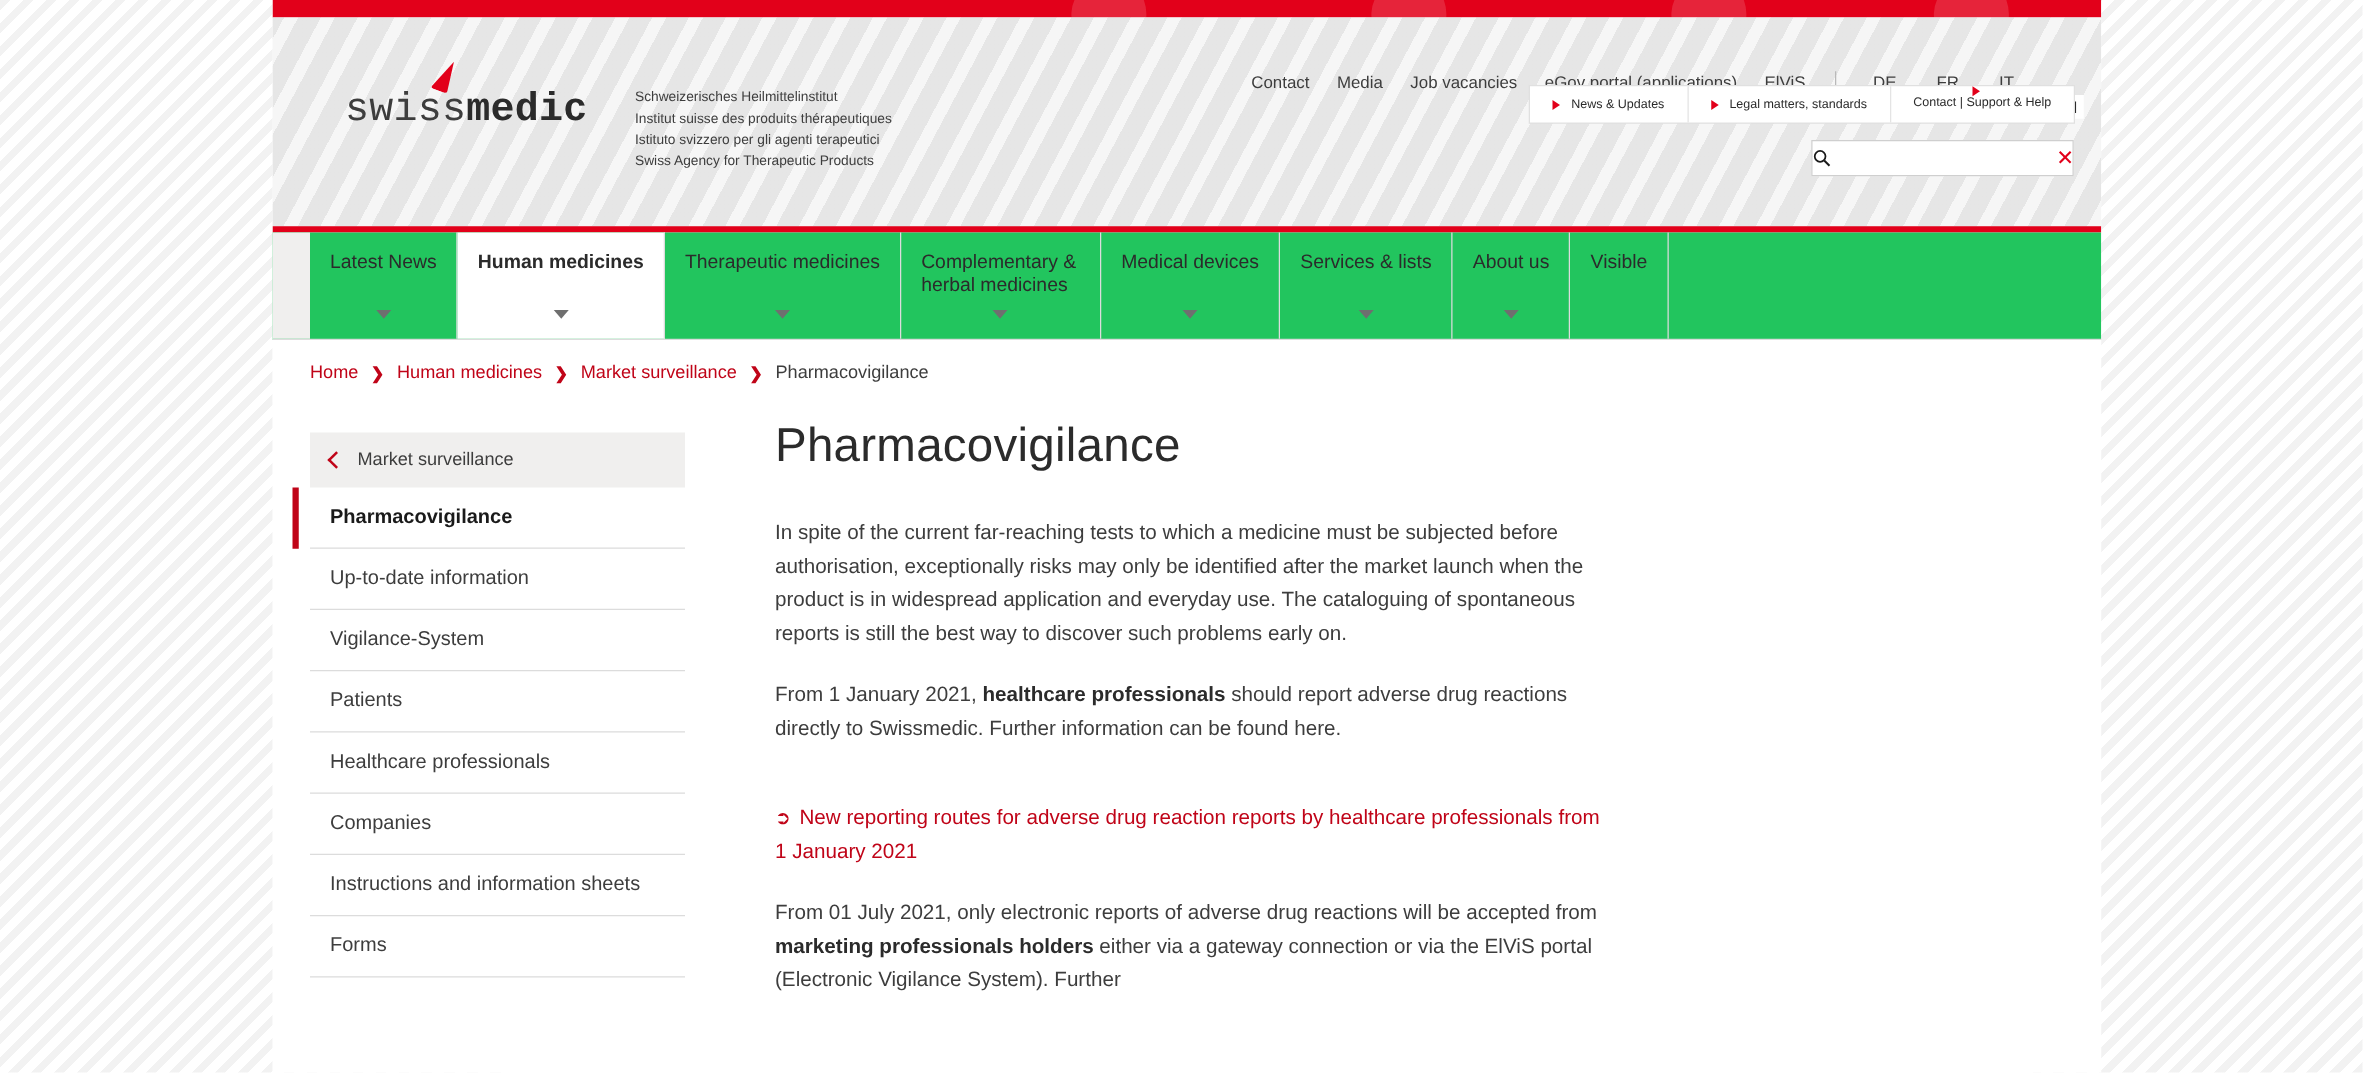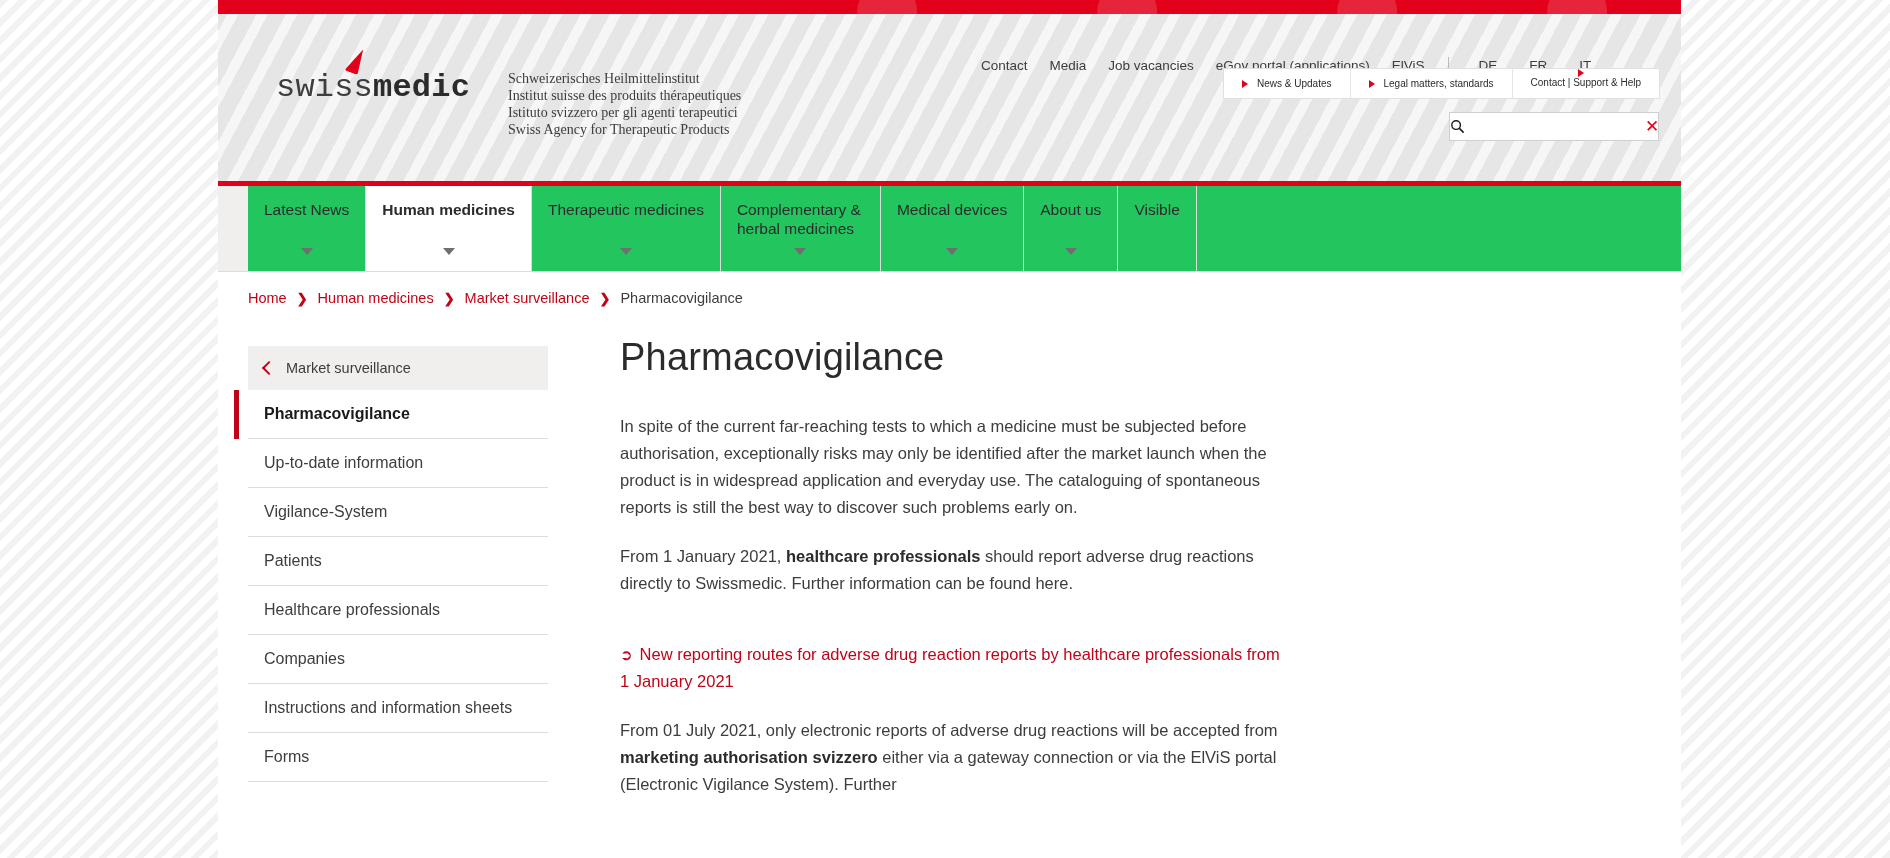--- a/index.html
+++ b/index.html
@@ -97,29 +97,28 @@
     border-right: 7px solid transparent;
     border-bottom: 26px solid #e2001a;
     transform: rotate(20deg) skewX(-8deg);
     border-radius: 3px;
   }
 
   .subtitles {
     position: absolute;
     left: 290px;
     top: 56px;
-    font-size: 14px;
+    font-size: 11px;
     line-height: 17px;
     color: #3d3d3d;
-    font-family: Liberation Serif, serif;
   }
 
   .meta-links {
     position: absolute;
-    right: 34px;
+    right: 14px;
     top: 22px;
     display: flex;
     align-items: center;
     font-size: 13.5px;
     color: #3d3d3d;
   }
   .meta-links a {
     color: #3d3d3d;
     text-decoration: none;
     margin-left: 22px;
@@ -448,20 +447,24 @@
     </div>
     <div class="nav-item" style="max-width:160px;">
       <span>Complementary &amp; herbal medicines</span>
       <span class="nav-caret"></span>
     </div>
     <div class="nav-item">
       <span>Medical devices</span>
       <span class="nav-caret"></span>
     </div>
     <div class="nav-item">
+      <span>Services &amp; lists</span>
+      <span class="nav-caret"></span>
+    </div>
+    <div class="nav-item">
       <span>About us</span>
       <span class="nav-caret"></span>
     </div>
     <div class="nav-item no-caret">
       <span>Visible</span>
       
     </div>
     <div class="nav-fill"></div>
   </div>
 
@@ -515,17 +518,17 @@
 
       <p>
         <span>From 1 January 2021, </span><b>healthcare professionals</b><span> should report adverse drug reactions directly to Swissmedic. Further information can be found here.</span>
       </p>
 
       <a href="#" class="doclink">
         <span class="arrow-icon">➲</span><span>New reporting routes for adverse drug reaction reports by healthcare professionals from 1 January 2021</span>
       </a>
 
       <p>
-        <span>From 01 July 2021, only electronic reports of adverse drug reactions will be accepted from </span><b>marketing authorisation svizzero</b><span> either via a gateway connection or via the ElViS portal (Electronic Vigilance System). Further</span>
+        <span>From 01 July 2021, only electronic reports of adverse drug reactions will be accepted from </span><b>marketing professionals holders</b><span> either via a gateway connection or via the ElViS portal (Electronic Vigilance System). Further</span>
       </p>
     </div>
   </div>
 </div>
 
 </body></html>

